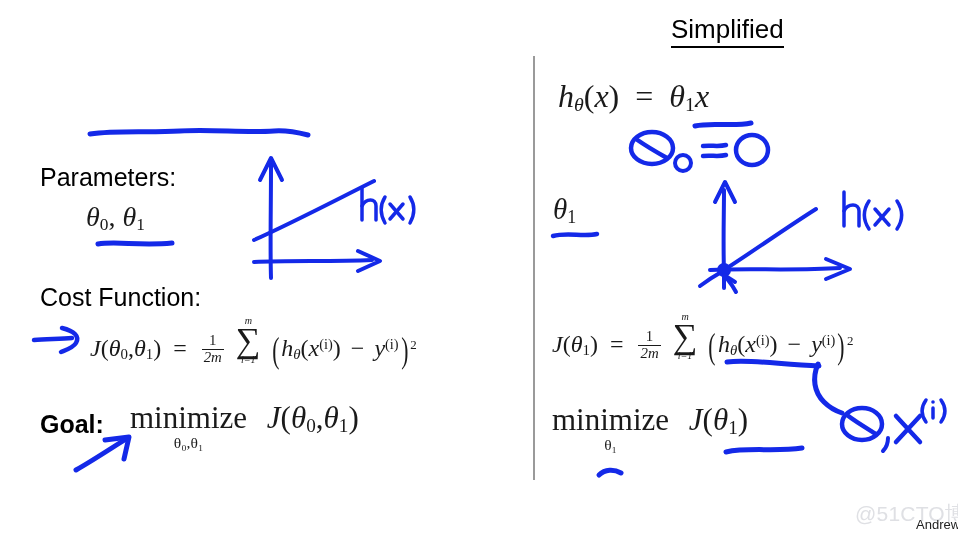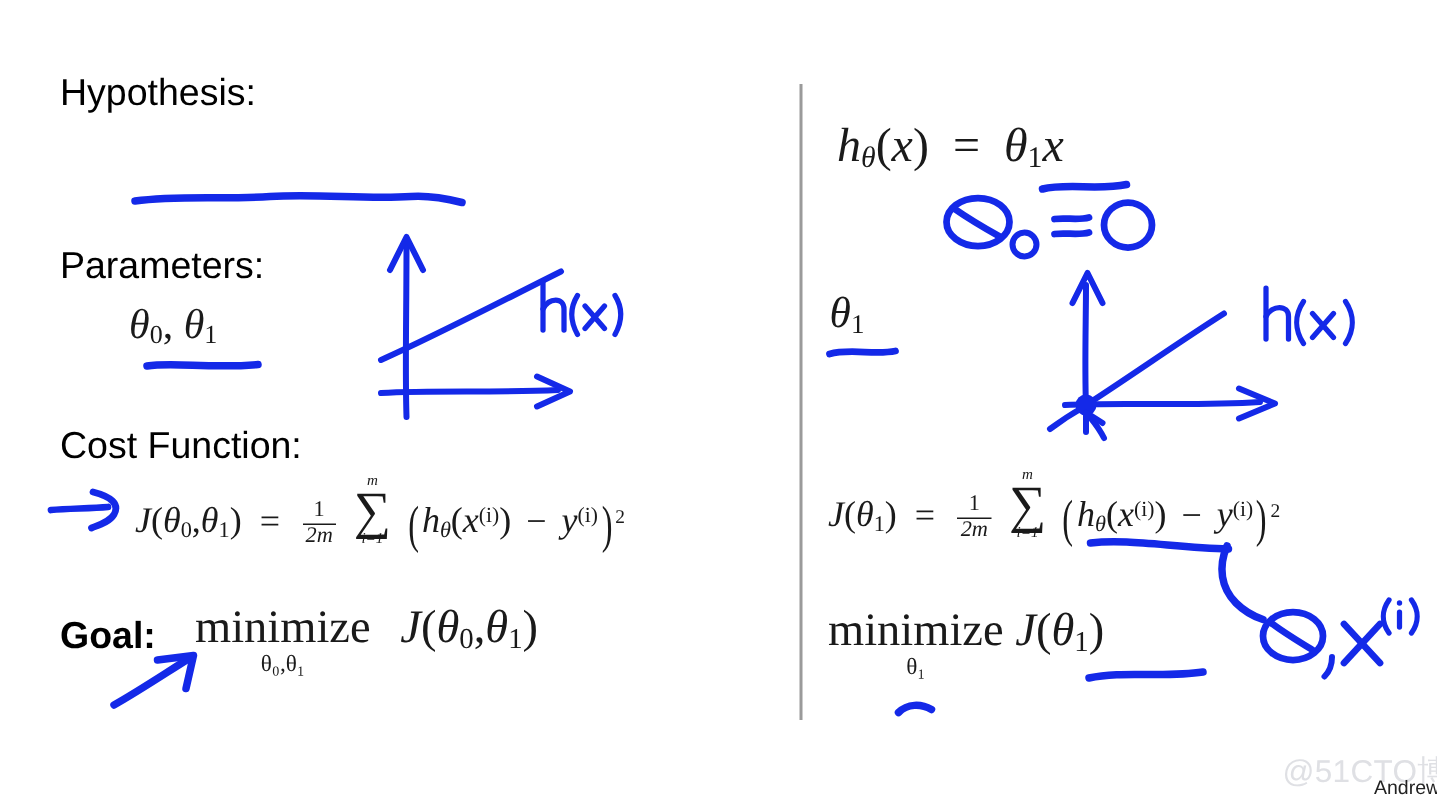--- a/index.html
+++ b/index.html
@@ -154,24 +154,24 @@
     font-size: 21px;
     color: #dfe0e4;
     letter-spacing: 0.2px;
   }
 </style>
 </head>
 <body>
 
 <div class="slide">
 
+  <div class="title-simplified" style="left:671px; top:14px;">Simplified</div>
 
   <div class="divider" style="left:533px; top:56px; height:424px;"></div>
 
-  <div class="label" style="left:40px; top:48px;">Hypothesis:</div>
 
 
   <div class="ink" style="left:88px; top:124px;">
     <svg width="225" height="16" viewBox="0 0 225 16">
       <path d="M2,10 C30,6 60,9 92,7 C124,5 156,9 186,7 C200,6 212,9 220,11" fill="none" stroke="#1429e8" stroke-width="5" stroke-linecap="round"></path>
     </svg>
   </div>
 
   <div class="label" style="left:40px; top:163px;">Parameters:</div>
 
@@ -339,21 +339,21 @@
     <svg width="60" height="56" viewBox="0 0 60 56">
       <path d="M10,2 C4,16 6,30 16,40 C22,46 28,49 34,51" fill="none" stroke="#1429e8" stroke-width="5" stroke-linecap="round"></path>
     </svg>
   </div>
 
   <div class="math" style="left:552px; top:404px; font-size:31px;">
     <span class="minblock">
       <span class="mtop">minimize</span>
       <span class="mbot">θ₁</span>
     </span>
-    <span style="display:inline-block; "><span class="it">J</span><span class="paren">(</span><span class="it">θ</span><sub class="sb">1</sub><span class="paren">)</span></span>
+    <span style="display:inline-block; margin-left:12px;"><span class="it">J</span><span class="paren">(</span><span class="it">θ</span><sub class="sb">1</sub><span class="paren">)</span></span>
   </div>
 
   <div class="ink" style="left:724px; top:444px;">
     <svg width="82" height="14" viewBox="0 0 82 14">
       <path d="M2,8 C24,3 52,8 78,4" fill="none" stroke="#1429e8" stroke-width="5" stroke-linecap="round"></path>
     </svg>
   </div>
 
   <div class="ink" style="left:596px; top:466px;">
     <svg width="30" height="14" viewBox="0 0 30 14">

